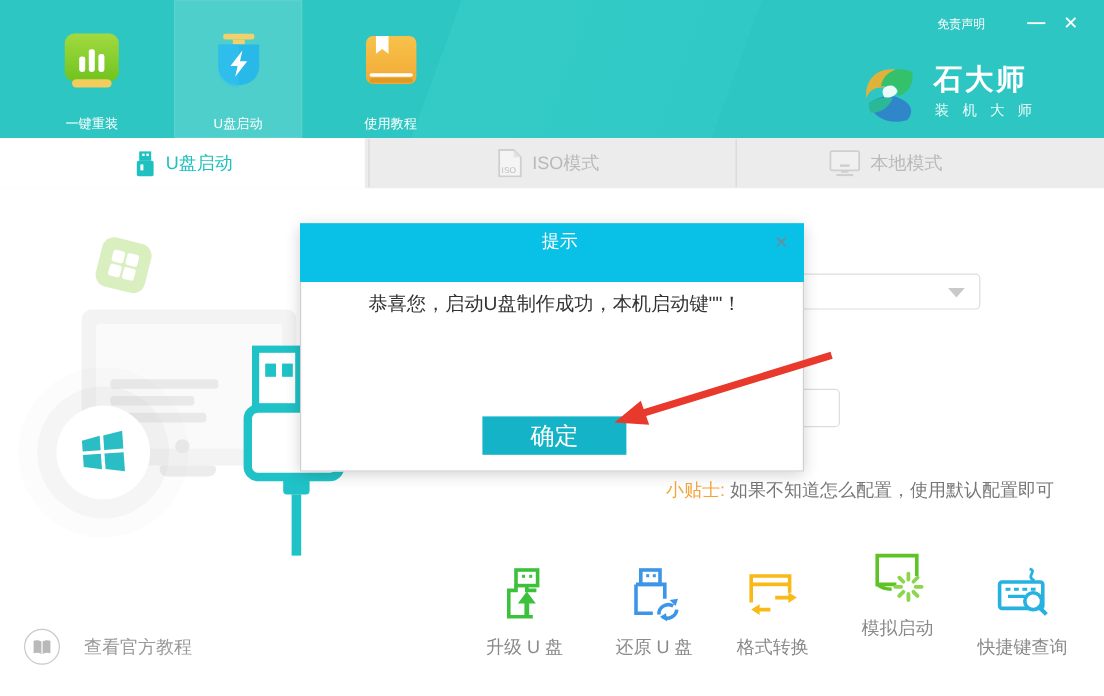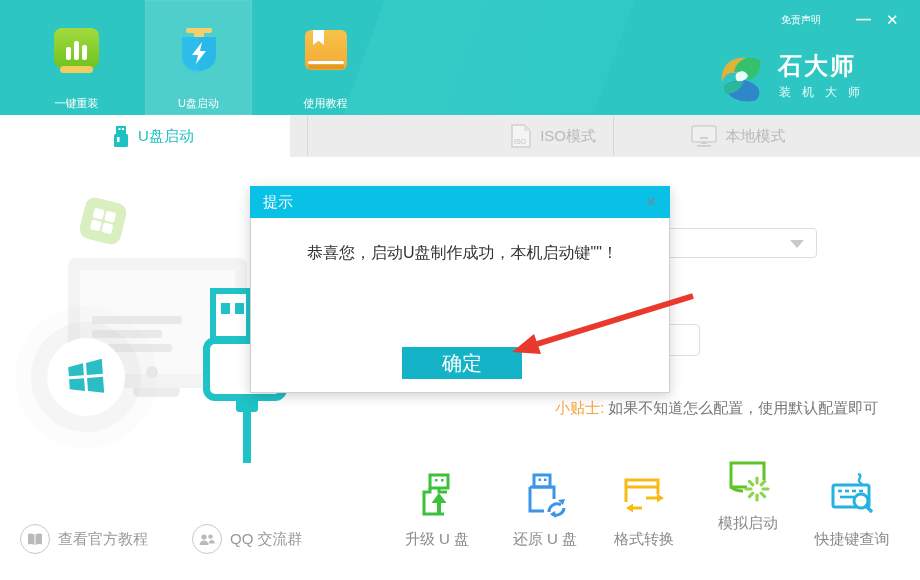--- a/index.html
+++ b/index.html
@@ -65,33 +65,33 @@
     border-left:7px solid transparent;border-right:7px solid transparent;border-top:8px solid #c9c9c9;}
   .hidden-input{left:560px;top:324px;width:140px;height:32px;border:1px solid #ddd;border-radius:4px;background:#fff;}
 
   .start-btn{left:390px;top:390px;width:137px;height:38px;border-radius:19px;background:#1fc2c1;border:none;
     color:#fff;font-size:18px;cursor:pointer;}
   .tip{left:555px;top:399px;font-size:15px;white-space:nowrap;}
   .tip .t1{color:#f5a43c;}
   .tip .t2{color:#777;}
 
   
-  .flink{display:flex;align-items:center;gap:8px;cursor:pointer;}
+  .flink{display:flex;align-items:center;gap:20px;cursor:pointer;}
   .fcircle{width:30px;height:30px;border-radius:50%;border:1.5px solid #c9c9c9;display:flex;
     align-items:center;justify-content:center;}
   .flabel{color:#999;font-size:15px;}
   .tool{width:100px;text-align:center;cursor:pointer;}
   .tool svg{display:block;margin:0 auto;}
   .tlabel{margin-top:10px;color:#8a8a8a;font-size:15px;white-space:nowrap;}
 
   
   .dialog{left:250px;top:186px;width:420px;height:207px;background:#fff;z-index:40;
     border:1px solid #d0d0d0;box-shadow:0 3px 12px rgba(0,0,0,0.18);}
-  .dialog-head{position:absolute;left:-1px;top:-1px;width:420px;height:32px;background:#09c0e6;
-    color:#fff;font-size:15px;line-height:32px;padding-left:13px;}
+  .dialog-head{position:absolute;left:-1px;top:-1px;width:420px;height:49px;background:#09c0e6;
+    color:#fff;font-size:15px;line-height:32px;padding-left:13px;text-align:center;}
   .dialog-close{position:absolute;right:13px;top:0;height:32px;line-height:32px;color:#6d8d9a;
     font-size:14px;cursor:pointer;}
   .dialog-msg{position:absolute;left:56px;top:56px;color:#333;font-size:16px;}
   .ok-btn{position:absolute;left:151px;top:160px;width:120px;height:32px;background:#14b3c7;border:none;
     color:#fff;font-size:20px;cursor:pointer;}
 
   .arrow-layer{left:0;top:0;width:920px;height:580px;z-index:50;pointer-events:none;}
 </style>
 </head>
 <body>
@@ -150,21 +150,21 @@
     <svg width="16" height="21" viewBox="0 0 16 21">
       <rect x="3" y="0" width="10" height="8" fill="#1fc0c0"></rect>
       <rect x="5.5" y="2" width="2" height="2" fill="#fff"></rect>
       <rect x="9" y="2" width="2" height="2" fill="#fff"></rect>
       <rect x="1" y="8" width="14" height="13" rx="1.5" fill="#1fc0c0"></rect>
       <rect x="4" y="11" width="2.5" height="5" fill="#fff"></rect>
     </svg>
     <span>U盘启动</span>
   </div>
 
-  <div class="abs mode-tab" style="left:290px;width:306px;justify-content:flex-end;">
+  <div class="abs mode-tab" style="left:304px;width:306px;">
     <svg width="20" height="24" viewBox="0 0 20 24">
       <path d="M1 1 h12 l6 6 v16 h-18 z" fill="#f4f4f4" stroke="#cfcfcf" stroke-width="1.5"></path>
       <path d="M13 1 l6 6 h-6 z" fill="#e2e2e2"></path>
       <text x="3" y="20" font-size="7" fill="#bdbdbd">ISO</text>
     </svg>
     <span>ISO模式</span>
   </div>
 
   <div class="abs mode-tab" style="left:613px;width:250px;">
     <svg width="26" height="22" viewBox="0 0 26 22">
@@ -226,31 +226,20 @@
   <div class="abs flink" style="left:20px;top:524px;">
     <span class="fcircle">
       <svg width="16" height="13" viewBox="0 0 16 13">
         <path d="M1 1 Q4.5 0 7.5 1.6 V12 Q4.5 10.4 1 11.4 Z" fill="#b9b9b9"></path>
         <path d="M15 1 Q11.5 0 8.5 1.6 V12 Q11.5 10.4 15 11.4 Z" fill="#b9b9b9"></path>
       </svg>
     </span>
     <span class="flabel">查看官方教程</span>
   </div>
 
-  <div class="abs flink" style="left:192px;top:524px;">
-    <span class="fcircle">
-      <svg width="16" height="13" viewBox="0 0 16 13">
-        <circle cx="5" cy="4" r="2.6" fill="#b9b9b9"></circle>
-        <path d="M0.5 12 Q1 7.5 5 7.5 Q9 7.5 9.5 12 Z" fill="#b9b9b9"></path>
-        <circle cx="11.5" cy="3.6" r="2.2" fill="#b9b9b9"></circle>
-        <path d="M9.5 10.5 Q10.5 6.8 13 7 Q15.5 7.2 15.8 10.5 Z" fill="#b9b9b9"></path>
-      </svg>
-    </span>
-    <span class="flabel">QQ 交流群</span>
-  </div>
 
   <div class="abs tool" style="left:387px;top:472px;">
     <svg width="48" height="48" viewBox="0 0 48 48" fill="none" stroke="#3cc13c" stroke-width="3">
       <rect x="17" y="3" width="18" height="13"></rect>
       <rect x="22" y="7" width="2.5" height="2.5" fill="#3cc13c" stroke="none"></rect>
       <rect x="28" y="7" width="2.5" height="2.5" fill="#3cc13c" stroke="none"></rect>
       <path d="M26 16 v4 h8 M17 16 v4 h-6 v22 h20"></path>
       <path d="M26 42 V29" stroke-width="4"></path>
       <polygon points="26,21 18.5,31 33.5,31" fill="#3cc13c" stroke="none"></polygon>
     </svg>

